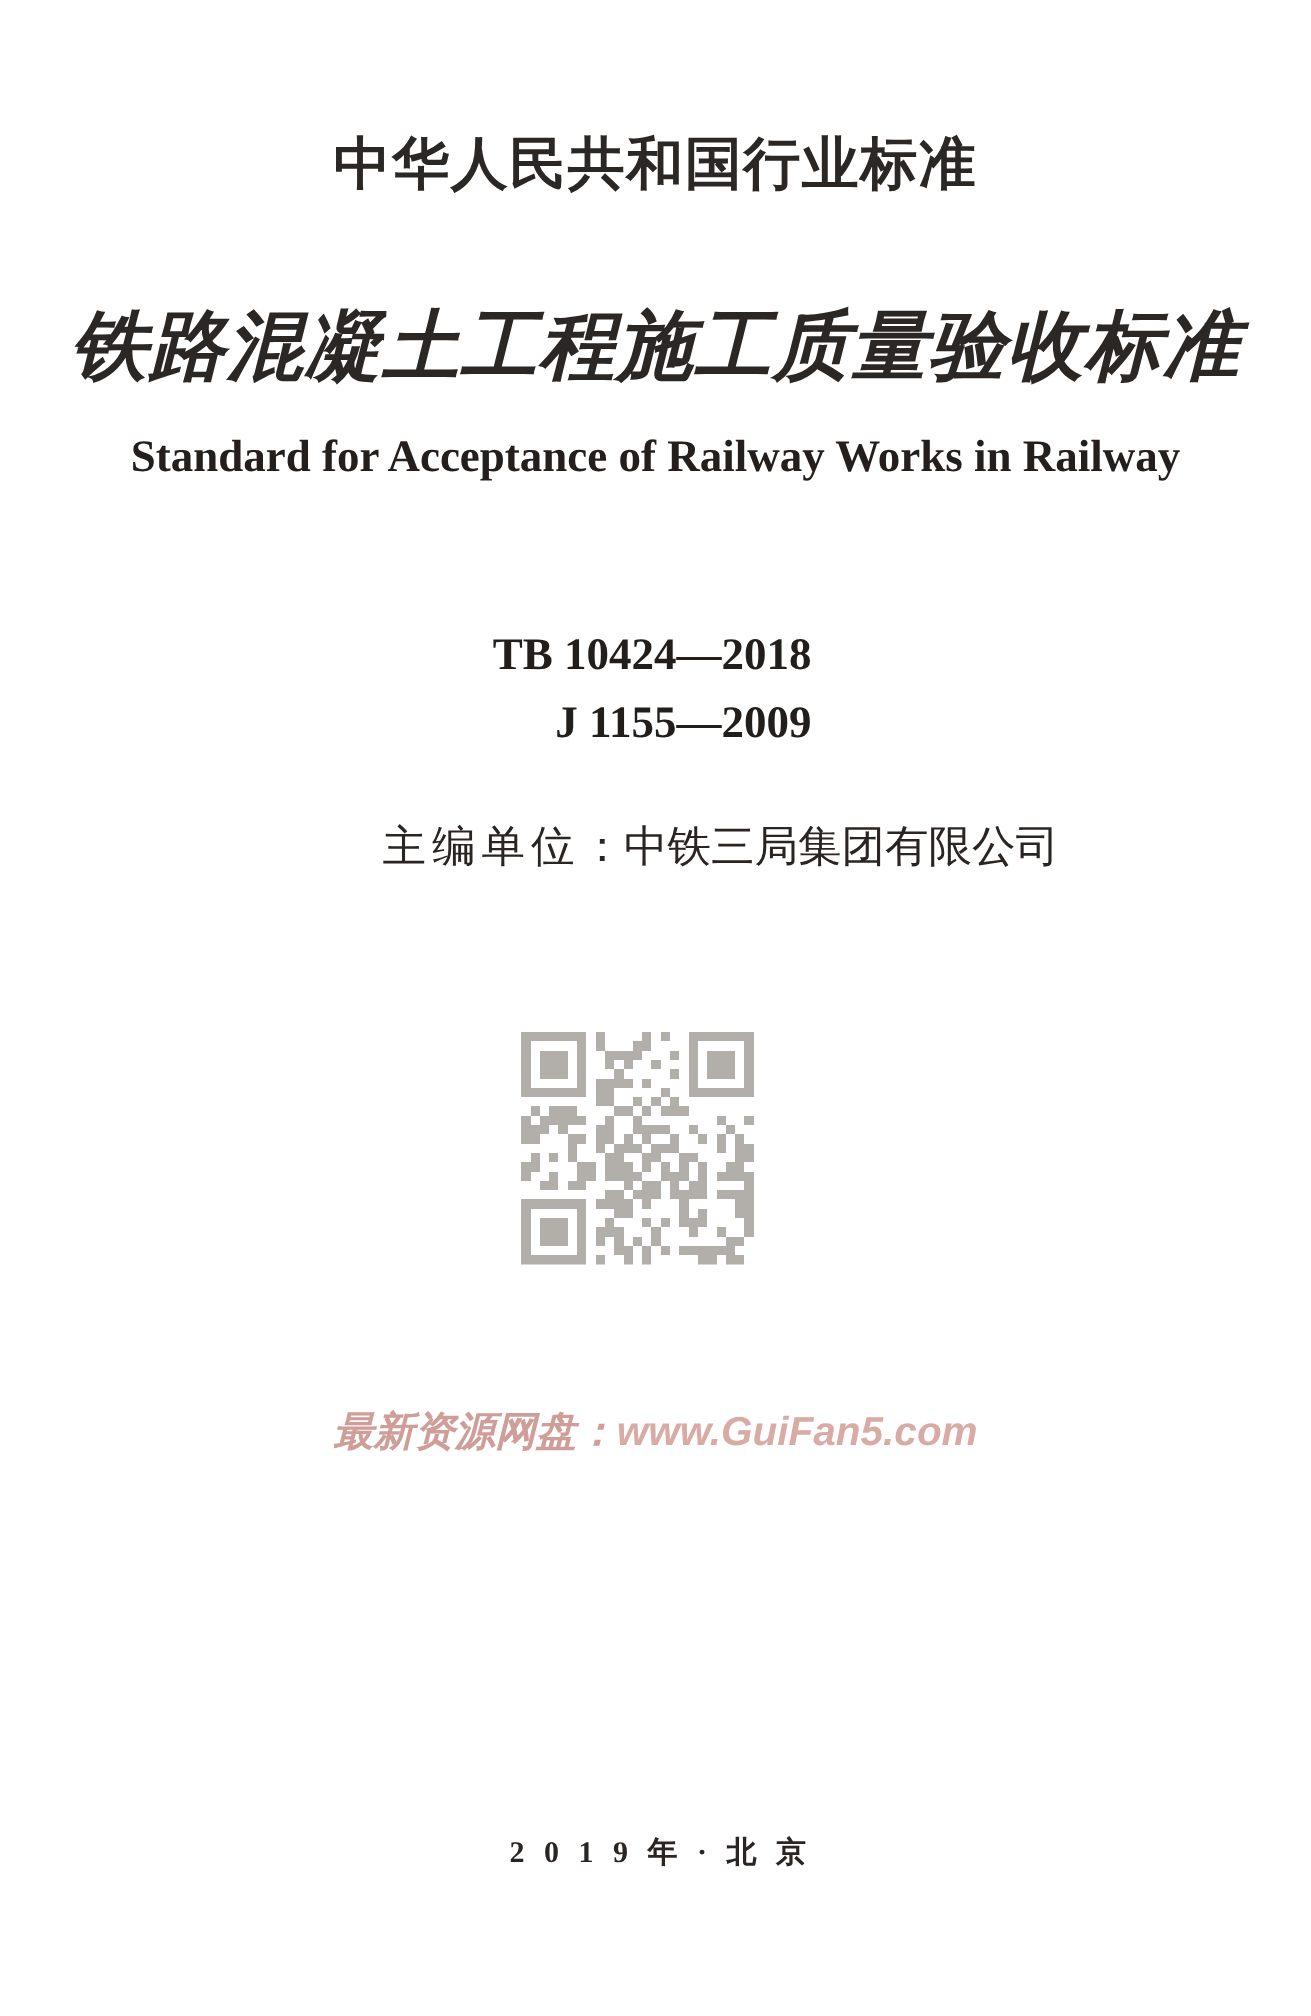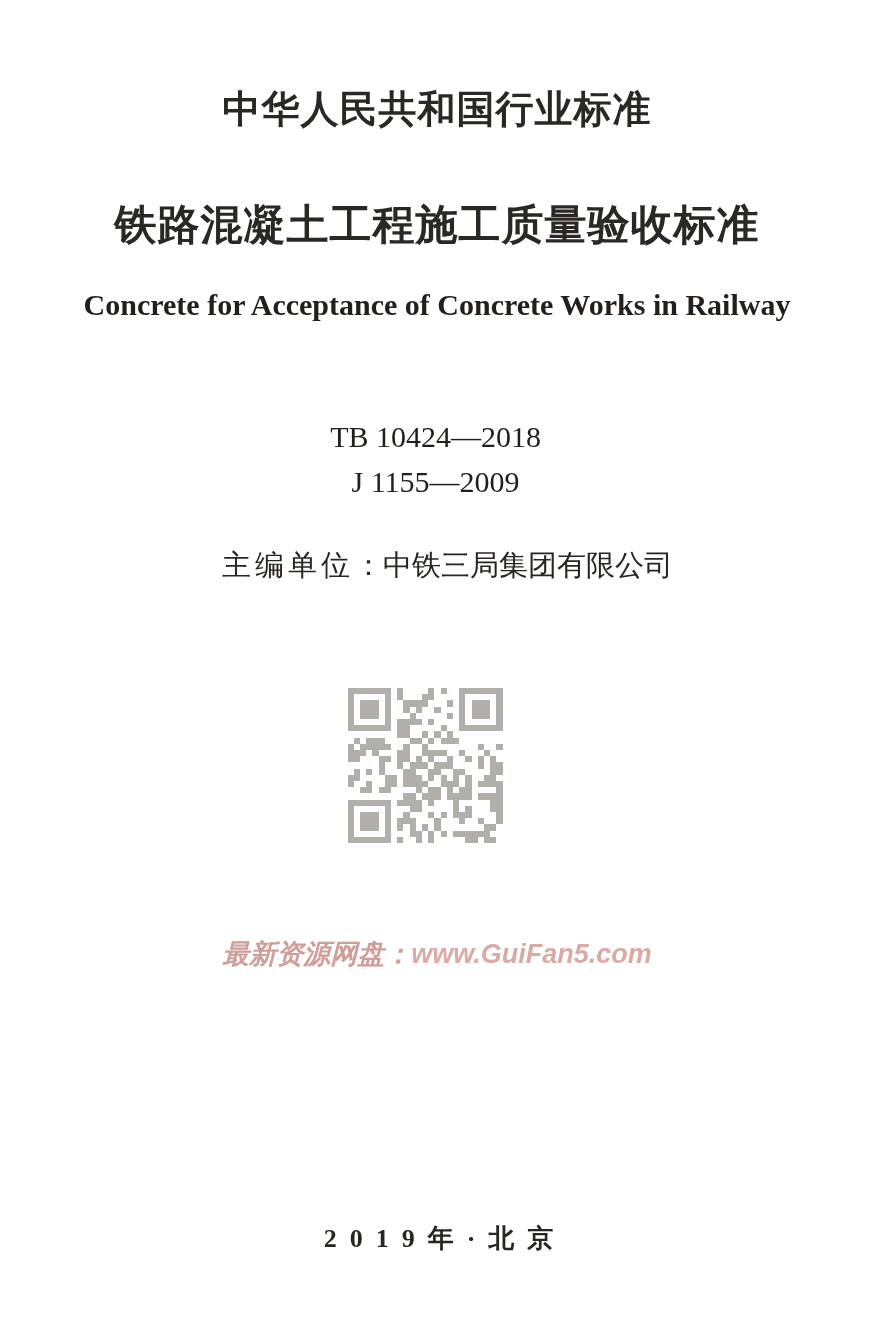--- a/index.html
+++ b/index.html
@@ -20,50 +20,51 @@
     font-family:"Liberation Sans","DejaVu Sans",sans-serif;
     font-weight:bold;
     font-size:38px;
     letter-spacing:1px;
     color:#2b2725;
   }
   .main-title{
     top:197px;
     font-family:"Liberation Sans","DejaVu Sans",sans-serif;
     font-weight:bold;
-    font-size:42px;
+    font-size:51px;
     letter-spacing:1px;
     color:#2b2725;
+    font-style:italic;
   }
   .en-title{
     top:288px;
     font-weight:bold;
     font-size:30px;
     letter-spacing:0px;
     color:#241f1d;
   }
   .numbers{
     top:414px;
     right:333px;
-    text-align:center;
-    font-weight:normal;
+    text-align:right;
+    font-weight:bold;
     font-size:30px;
     line-height:45px;
     color:#221e1c;
     white-space:nowrap;
   }
   .info{
     top:543px;
     left:222px;
     font-size:29px;
     line-height:45px;
     color:#2a2522;
   }
   .info .row{white-space:nowrap;}
-  .info .lbl{letter-spacing:4px;}
+  .info .lbl{letter-spacing:4px;margin-left:33px;}
   .qr{
     top:688px;
     left:347px;
     width:156px;
     height:155px;
   }
   .qr svg{width:100%;height:100%;display:block;}
   .wm1{
     top:863px;
     font-family:"Liberation Sans","DejaVu Sans",sans-serif;
@@ -80,38 +81,38 @@
   .publisher{
     top:1138px;
     font-size:41px;
     letter-spacing:24px;
     padding-left:24px; 
     box-sizing:border-box;
     color:#35302d;
   }
   .edition{
     top:1221px;
-    font-size:26px;
+    font-size:20px;
     font-weight:bold;
     letter-spacing:13px;
     padding-left:16px;
     box-sizing:border-box;
     color:#2a2522;
   }
 </style>
 </head>
 <body>
 
 <div class="page">
 
   <div class="abs center cat-title">中华人民共和国行业标准</div>
 
   <div class="abs center main-title">铁路混凝土工程施工质量验收标准</div>
 
-  <div class="abs center en-title">Concrete for Acceptance of Concrete Works in Railway</div>
+  <div class="abs center en-title">Standard for Acceptance of Railway Works in Railway</div>
 
   <div class="abs numbers">
     <div>TB 10424—2018</div>
     <div>J 1155—2009</div>
   </div>
 
   <div class="abs info">
     <div class="row">
       <span class="lbl">主编单位</span><span>：</span><span>中铁三局集团有限公司</span>
     </div>

